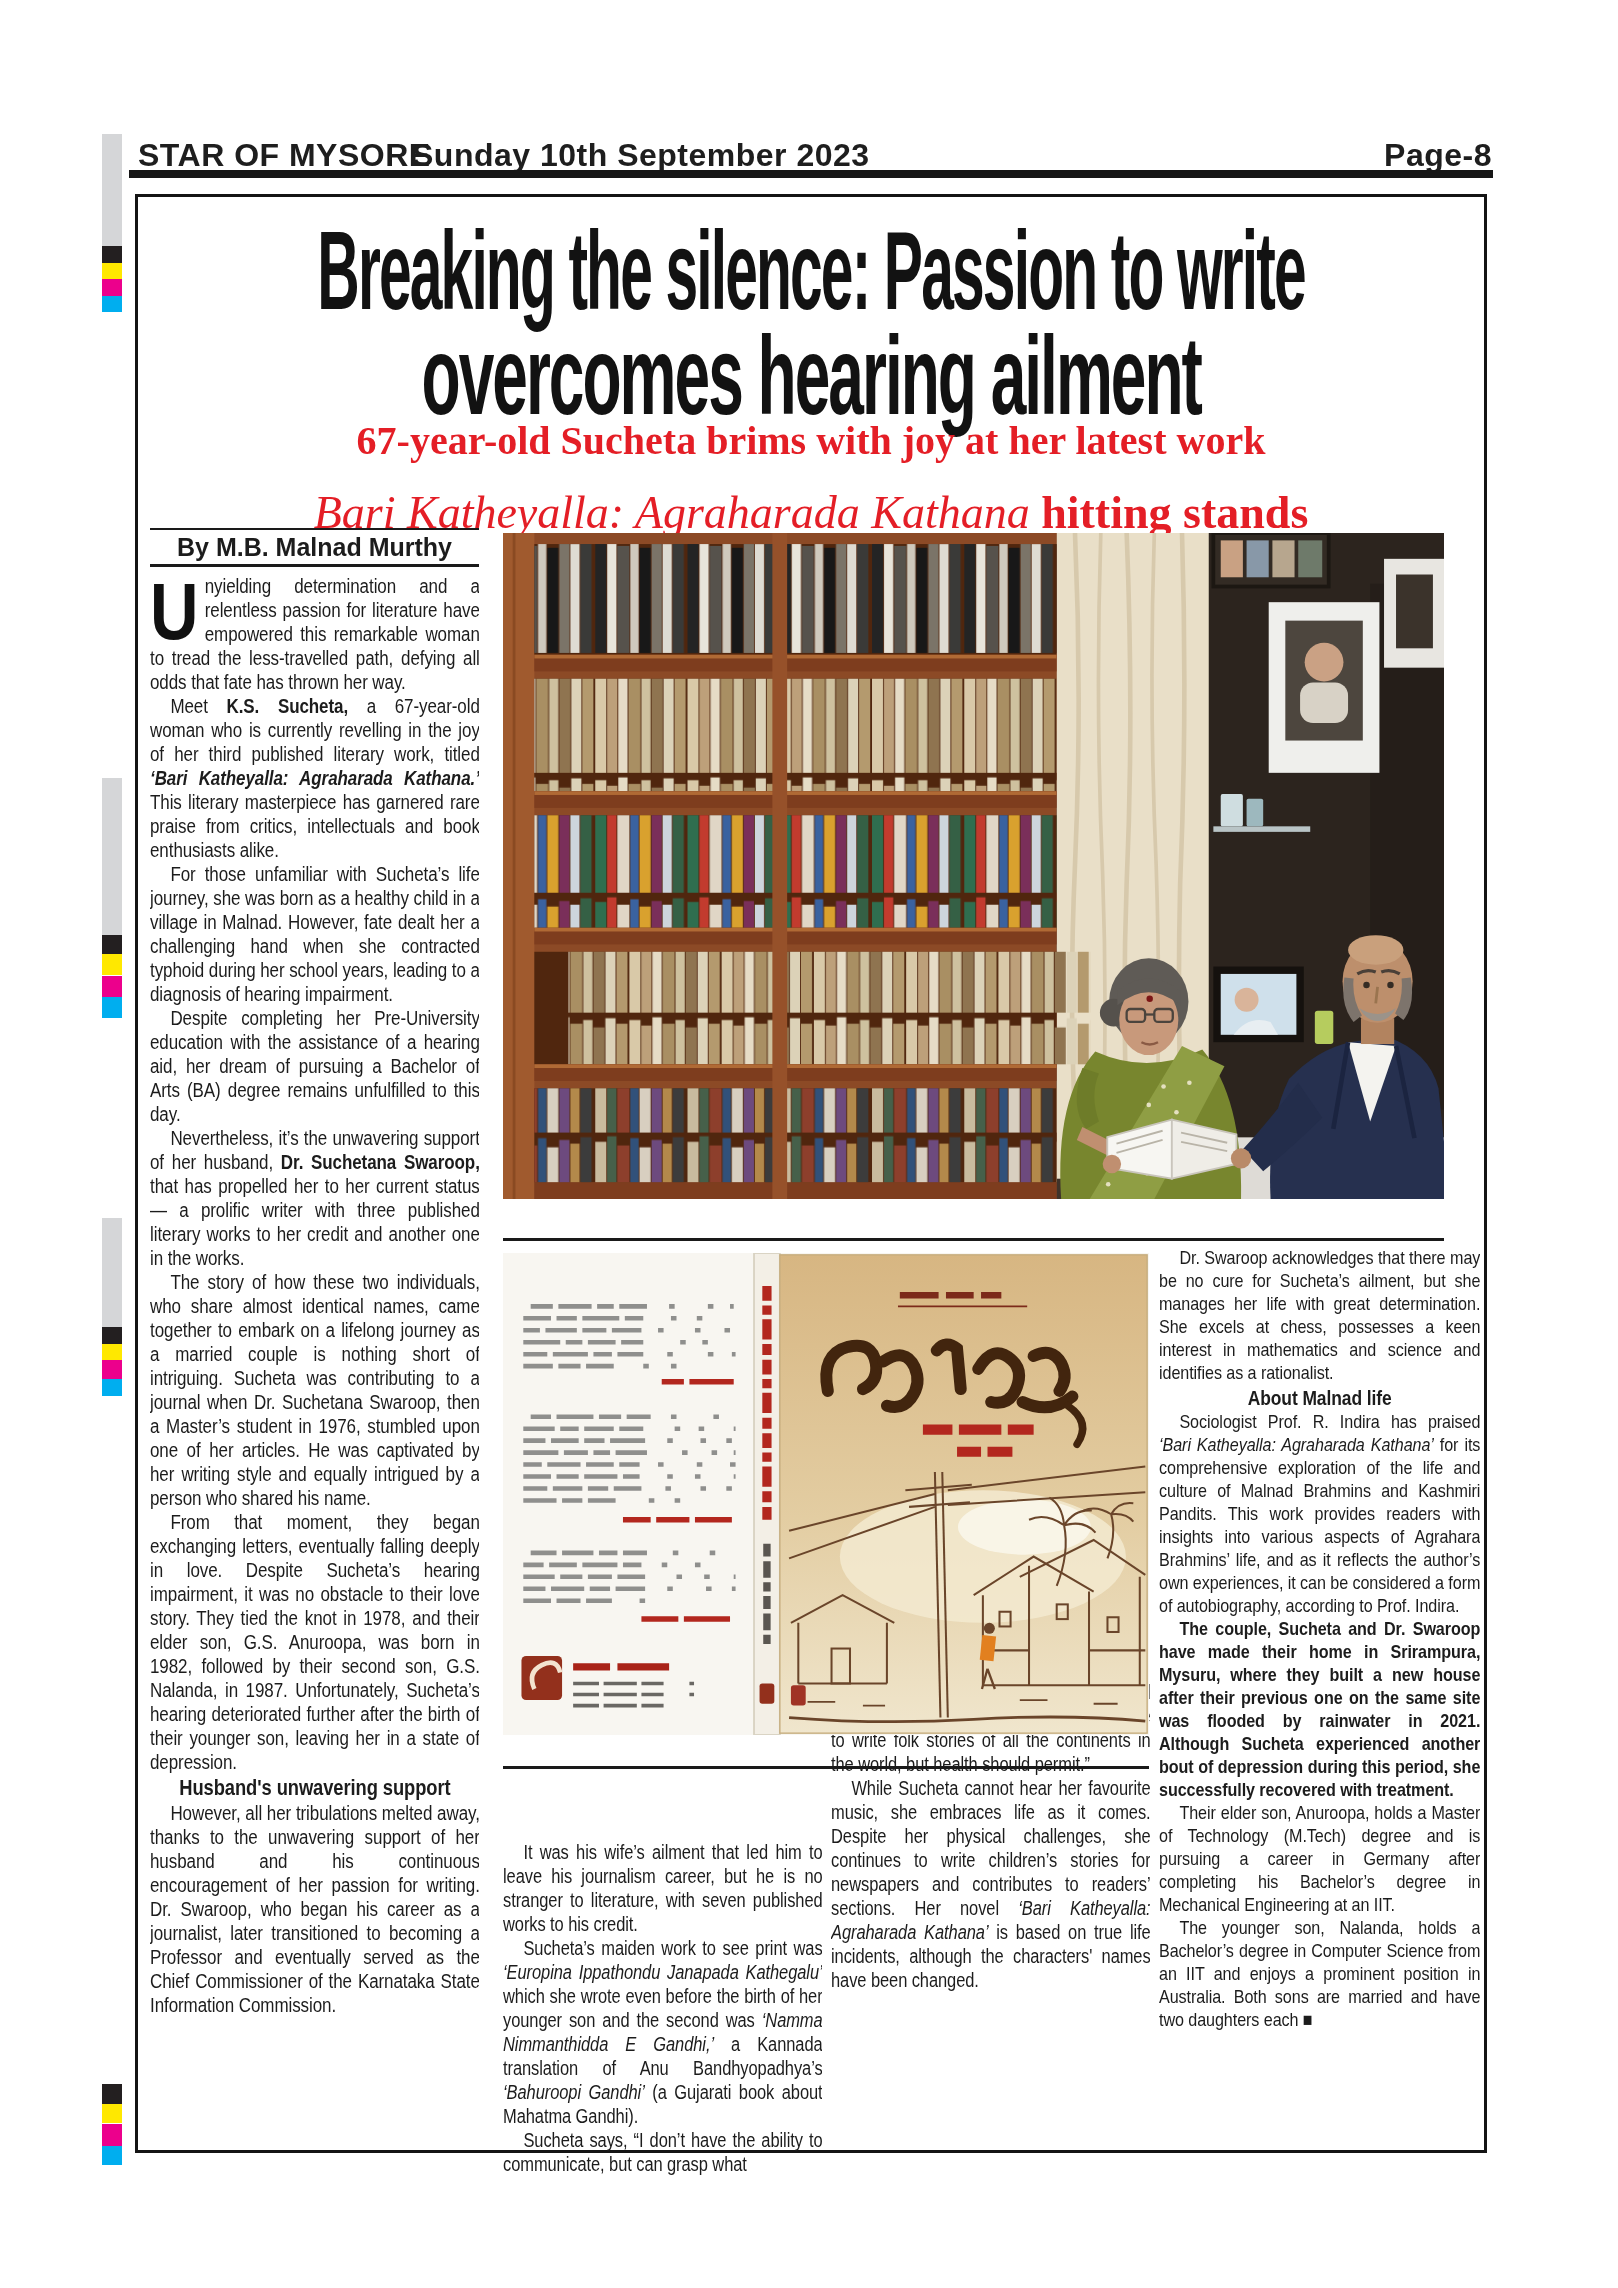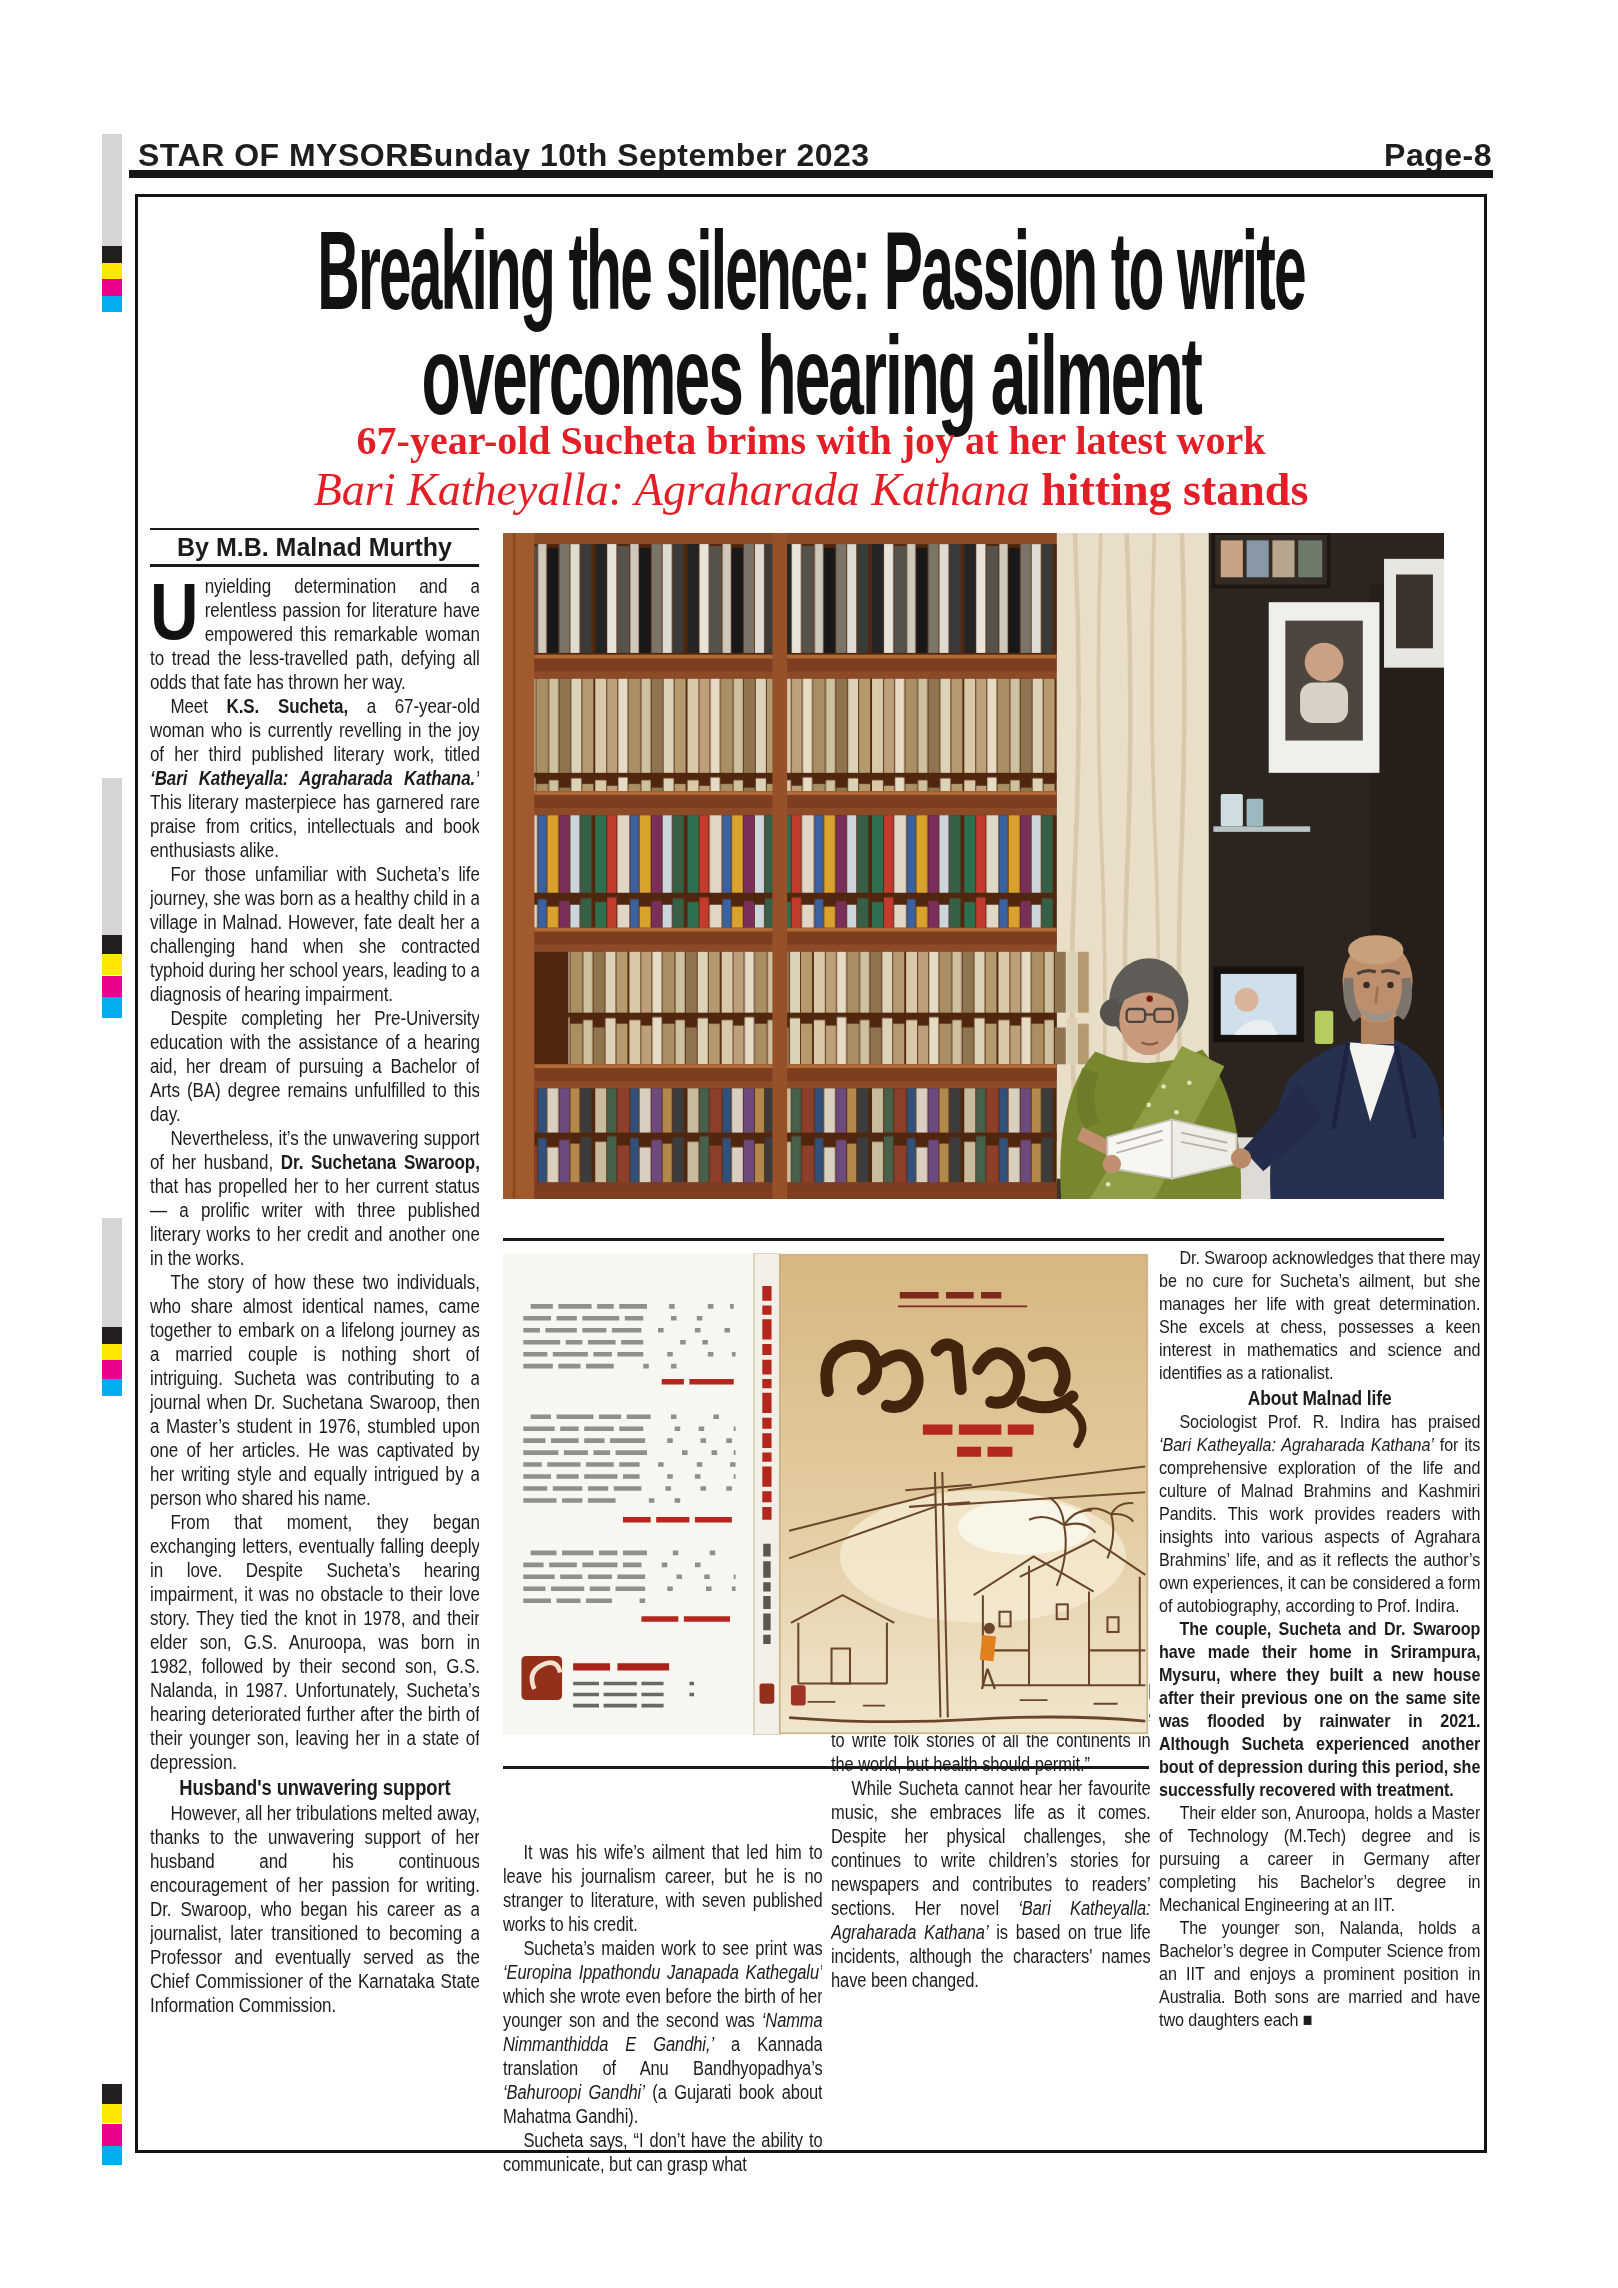--- a/index.html
+++ b/index.html
@@ -17,21 +17,21 @@
   .article-box{position:absolute;left:135px;top:194px;width:1346px;height:1953px;border:3.7px solid #141414;}
 
   
   .hl-row{position:absolute;left:138px;width:1346px;display:flex;justify-content:center;}
   .hl{font-weight:700;font-size:89px;line-height:1;white-space:nowrap;color:#121212;
       letter-spacing:-2.8px;transform:scale(.66,1.26);transform-origin:50% 0;}
   .hl2{transform:scale(.72,1.26);}
   .row1{top:214px;} .row2{top:319px;}
   .deck1{position:absolute;left:138px;top:417px;width:1346px;text-align:center;
          font-family:"Liberation Serif","DejaVu Serif",serif;font-weight:700;font-size:40px;color:#e41e26;}
-  .deck2{position:absolute;left:138px;top:463px;width:1346px;text-align:center;
+  .deck2{position:absolute;left:138px;top:486px;width:1346px;text-align:center;
          font-family:"Liberation Serif","DejaVu Serif",serif;font-size:46px;color:#e41e26;white-space:nowrap;}
   .deck2 .it{font-style:italic;}
   .deck2 .bd{font-weight:700;}
 
   
   .byline-rule-top{position:absolute;left:150px;top:528px;width:329px;height:1.8px;background:#1a1a1a;}
   .byline{position:absolute;left:150px;top:533px;width:329px;text-align:center;font-weight:bold;font-size:25px;}
   .byline-rule-bot{position:absolute;left:150px;top:564px;width:329px;height:2.8px;background:#1a1a1a;}
 
   

